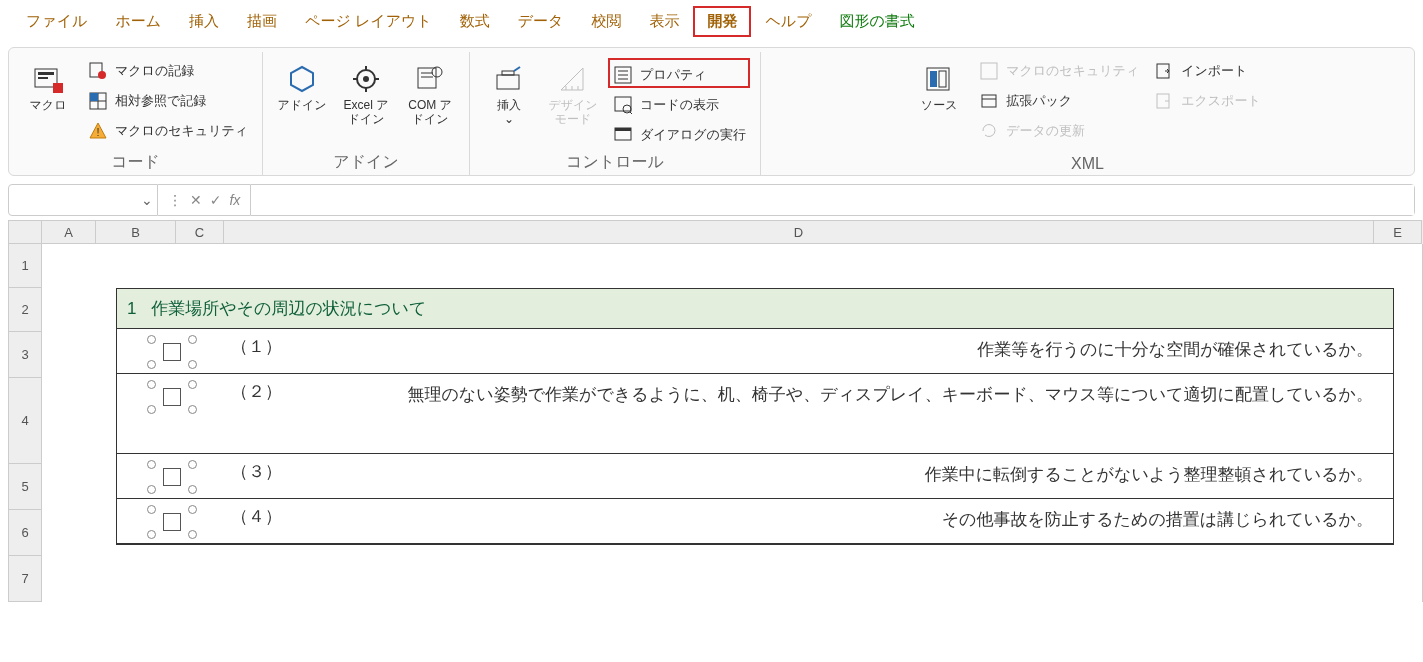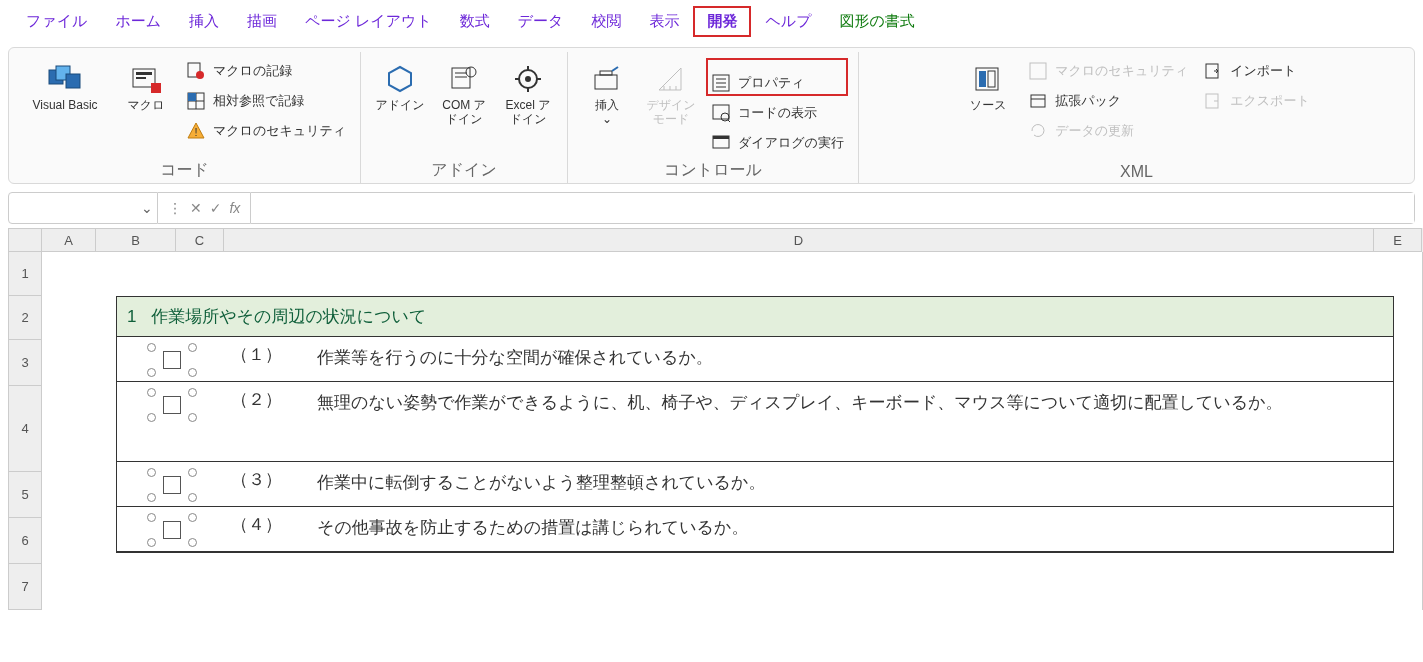--- a/index.html
+++ b/index.html
@@ -1,39 +1,39 @@
 <!DOCTYPE html>
 <html><head>
 <meta charset="utf-8">
 <style>
 * { box-sizing: border-box; margin: 0; padding: 0; }
 body { font-family: "Meiryo", "MS PGothic", sans-serif; font-size: 14px; background: #fff; color: #333; width: 1423px; overflow: hidden; }
 
 
 .menubar { display: flex; align-items: center; padding: 6px 12px; background: #fff; gap: 0; }
-.menu-item { padding: 6px 14px; cursor: pointer; font-size: 15px; color: #6d28d9; }
+.menu-item { padding: 6px 14px; cursor: pointer; font-size: 15px; color: #a16207; }
 .menu-item.active { border: 2px solid #d6292a; padding: 4px 12px; font-weight: bold; }
 .menu-item.shape { color: #0f7b0f; }
 
 
 .ribbon { display: flex; background: #fafafa; border: 1px solid #d9d9d9; border-radius: 6px; margin: 4px 8px 8px 8px; padding: 4px 0 0 0; }
 .ribbon-group { display: flex; flex-direction: column; align-items: center; border-right: 1px solid #d9d9d9; padding: 6px 10px 2px 10px; }
 .ribbon-group:last-child { border-right: none; }
 .group-body { display: flex; align-items: flex-start; gap: 6px; flex: 1; }
 .group-label { font-size: 16px; color: #666; margin-top: 4px; }
 
 .big-btn { display: flex; flex-direction: column; align-items: center; justify-content: flex-start; width: 58px; text-align: center; cursor: pointer; padding: 4px 2px; font-size: 12px; line-height: 1.2; }
 .big-btn .icn { height: 34px; display: flex; align-items: center; justify-content: center; }
 .big-btn .lbl { margin-top: 2px; }
 .wide { width: 92px; }
 
 .small-col { display: flex; flex-direction: column; gap: 4px; }
 .small-btn { display: flex; align-items: center; gap: 6px; padding: 2px 4px; cursor: pointer; font-size: 13px; white-space: nowrap; }
 .small-btn.disabled { color: #bfbfbf; }
-.small-btn.highlight { border: 2px solid #d6292a; padding: 12px 10px 0 2px; }
+.small-btn.highlight { border: 2px solid #d6292a; padding: 4px 10px 0 2px; }
 .small-btn .sicn { width: 22px; height: 22px; display: flex; align-items: center; justify-content: center; }
 
 
 .formula-bar { display: flex; align-items: stretch; margin: 0 8px 4px 8px; height: 32px; }
 .namebox { width: 150px; border: 1px solid #ccc; border-radius: 4px 0 0 4px; display: flex; align-items: center; }
 .namebox input { border: none; width: 100%; padding: 0 8px; outline: none; }
 .namebox .dd { width: 24px; text-align: center; color: #666; }
 .fx-btns { display: flex; align-items: center; gap: 8px; padding: 0 10px; border-top: 1px solid #ccc; border-bottom: 1px solid #ccc; color: #888; }
 .fx-area { flex: 1; border: 1px solid #ccc; border-radius: 0 4px 4px 0; }
 .fx-area input { border: none; width: 100%; height: 100%; padding: 0 8px; outline: none; }
@@ -51,21 +51,21 @@
 
 .sheet-area { position: relative; border-right: 1px solid #ccc; margin-left: 20px; }
 
 .content-table { position: absolute; left: 54px; top: 44px; width: 1278px; border: 1.5px solid #333; }
 .ct-header { background: #e3efdc; padding: 8px 10px; font-size: 17px; color: #0f5f3a; border-bottom: 1.5px solid #333; }
 .ct-header .num { margin-right: 10px; }
 .ct-row { display: flex; align-items: flex-start; border-bottom: 1.5px solid #333; min-height: 44px; padding: 6px 0; font-size: 17px; }
 .ct-row:last-child { }
 .ct-chk { width: 110px; display: flex; align-items: center; justify-content: center; padding-top: 2px; }
 .ct-num { width: 90px; text-align: left; padding-left: 4px; }
-.ct-text { flex: 1; padding-right: 20px; line-height: 1.8; }
+.ct-text { flex: 1; padding-right: 20px; line-height: 1.8; text-align: right; }
 
 .sel-box { position: relative; width: 50px; height: 30px; }
 .sel-box .cb { position: absolute; left: 16px; top: 6px; width: 18px; height: 18px; border: 1px solid #555; background: #fff; }
 .handle { position: absolute; width: 9px; height: 9px; background: #fff; border: 1px solid #888; border-radius: 50%; }
 .h-tl { left: 0; top: -2px; } .h-tr { right: 0; top: -2px; }
 .h-bl { left: 0; bottom: -2px; } .h-br { right: 0; bottom: -2px; }
 
 svg { display: block; }
 </style>
 </head>
@@ -83,30 +83,20 @@
   <div class="menu-item">表示</div>
   <div class="menu-item active"><span class="active-inner">開発</span></div>
   <div class="menu-item">ヘルプ</div>
   <div class="menu-item shape">図形の書式</div>
 </div>
 
 <div class="ribbon">
 
   <div class="ribbon-group">
     <div class="group-body">
-      <div class="big-btn wide">
-        <div class="icn">
-          <svg width="34" height="30" viewBox="0 0 34 30">
-              <rect x="1" y="6" width="14" height="14" fill="#2b6cb0" stroke="#1a4a7a"></rect>
-              <rect x="8" y="2" width="14" height="14" fill="#63b3ed" stroke="#1a4a7a"></rect>
-              <rect x="18" y="10" width="14" height="14" fill="#2b6cb0" stroke="#1a4a7a"></rect>
-            </svg>
-        </div>
-        <div class="lbl">Visual Basic</div>
-      </div>
       <div class="big-btn">
         <div class="icn">
           <svg width="30" height="28">
               <rect x="2" y="4" width="22" height="18" fill="none" stroke="#333"></rect>
               <rect x="5" y="7" width="16" height="3" fill="#333"></rect>
               <rect x="5" y="12" width="10" height="2" fill="#333"></rect>
               <rect x="20" y="18" width="10" height="10" fill="#d6292a"></rect>
             </svg>
         </div>
         <div class="lbl">マクロ</div>
@@ -148,46 +138,46 @@
 
   <div class="ribbon-group">
     <div class="group-body">
       <div class="big-btn">
         <div class="icn">
             <svg width="30" height="30">
               <polygon points="15,3 26,9 26,21 15,27 4,21 4,9" fill="none" stroke="#2b6cb0" stroke-width="2"></polygon>
             </svg>
           </div>
         <div class="lbl">アドイン</div>
-      </div>
-      <div class="big-btn">
-        <div class="icn">
-            <svg width="30" height="30">
-              <rect x="3" y="4" width="18" height="20" fill="none" stroke="#333"></rect>
-              <line x1="6" y1="9" x2="18" y2="9" stroke="#333"></line>
-              <line x1="6" y1="13" x2="18" y2="13" stroke="#333"></line>
-              <circle cx="22" cy="8" r="5" fill="none" stroke="#333"></circle>
-            </svg>
-          </div>
-        <div class="lbl">COM アドイン</div>
       </div>
       <div class="big-btn">
         <div class="icn">
             <svg width="30" height="30">
               <circle cx="15" cy="15" r="9" fill="none" stroke="#333" stroke-width="2"></circle>
               <circle cx="15" cy="15" r="3" fill="#333"></circle>
               <g stroke="#333" stroke-width="2">
                 <line x1="15" y1="2" x2="15" y2="6"></line>
                 <line x1="15" y1="24" x2="15" y2="28"></line>
                 <line x1="2" y1="15" x2="6" y2="15"></line>
                 <line x1="24" y1="15" x2="28" y2="15"></line>
               </g>
             </svg>
           </div>
         <div class="lbl">Excel アドイン</div>
+      </div>
+      <div class="big-btn">
+        <div class="icn">
+            <svg width="30" height="30">
+              <rect x="3" y="4" width="18" height="20" fill="none" stroke="#333"></rect>
+              <line x1="6" y1="9" x2="18" y2="9" stroke="#333"></line>
+              <line x1="6" y1="13" x2="18" y2="13" stroke="#333"></line>
+              <circle cx="22" cy="8" r="5" fill="none" stroke="#333"></circle>
+            </svg>
+          </div>
+        <div class="lbl">COM アドイン</div>
       </div>
     </div>
     <div class="group-label">アドイン</div>
   </div>
 
   <div class="ribbon-group">
     <div class="group-body">
       <div class="big-btn">
         <div class="icn">
             <svg width="30" height="28">

